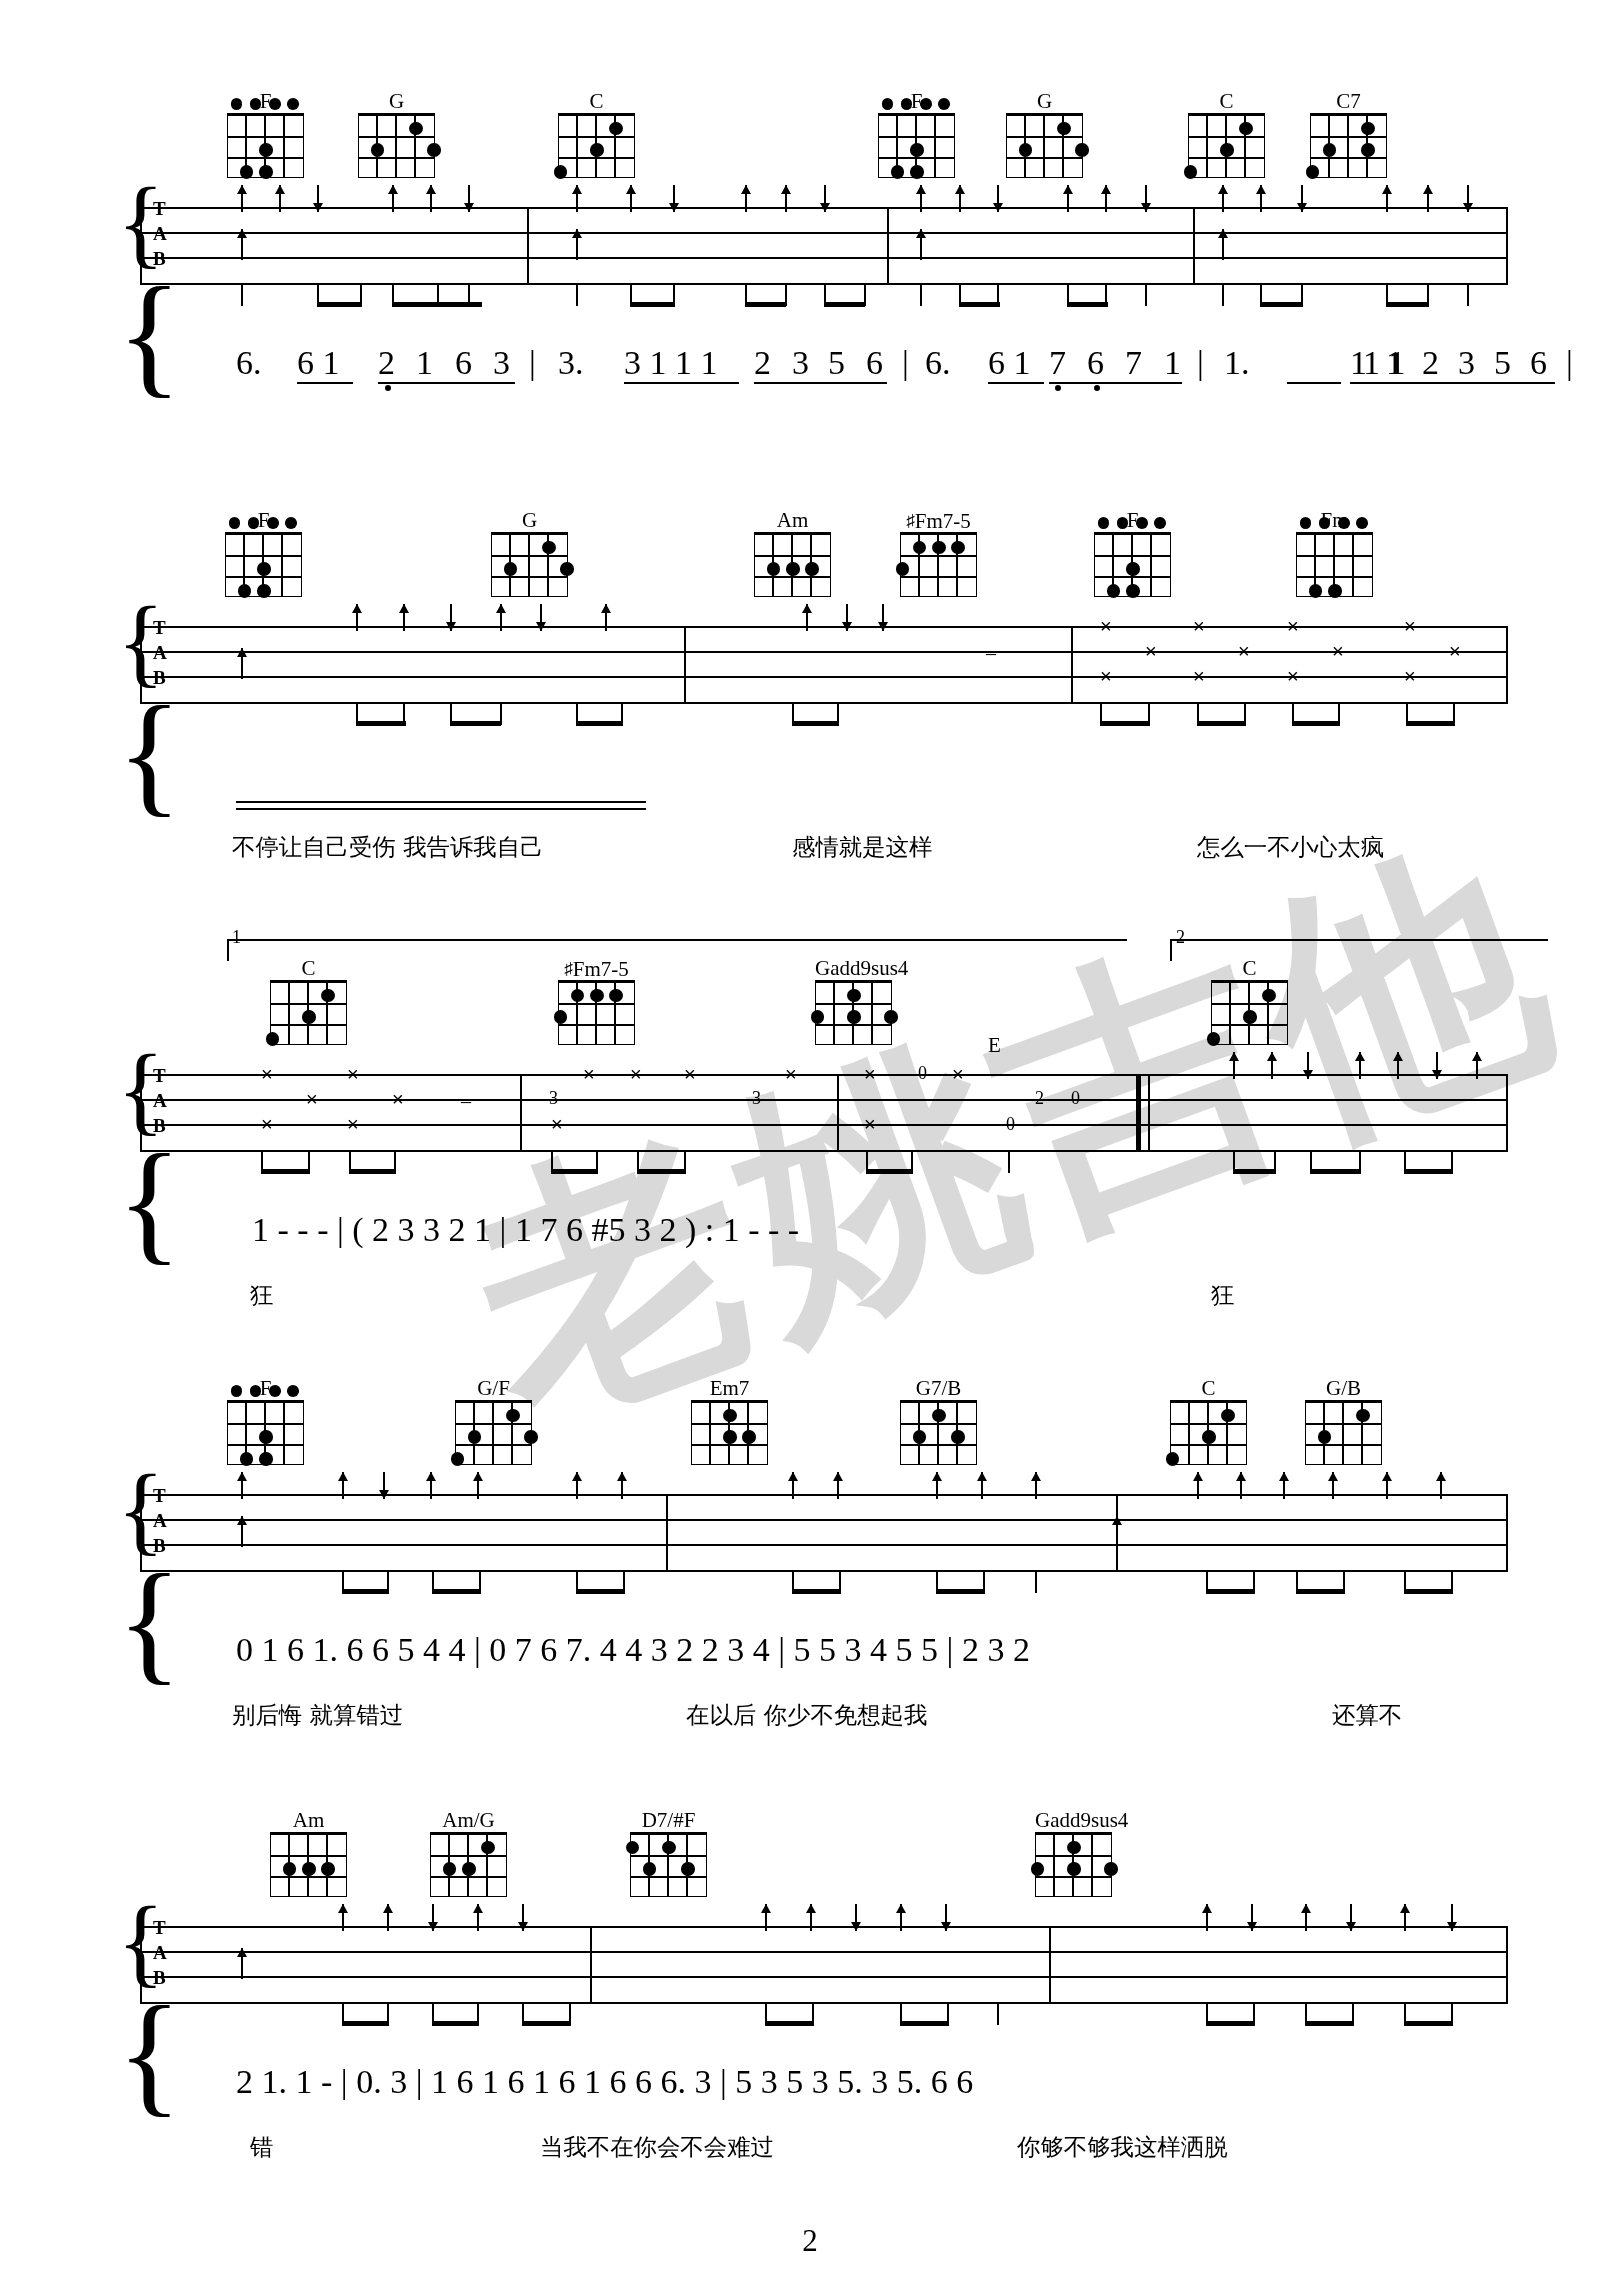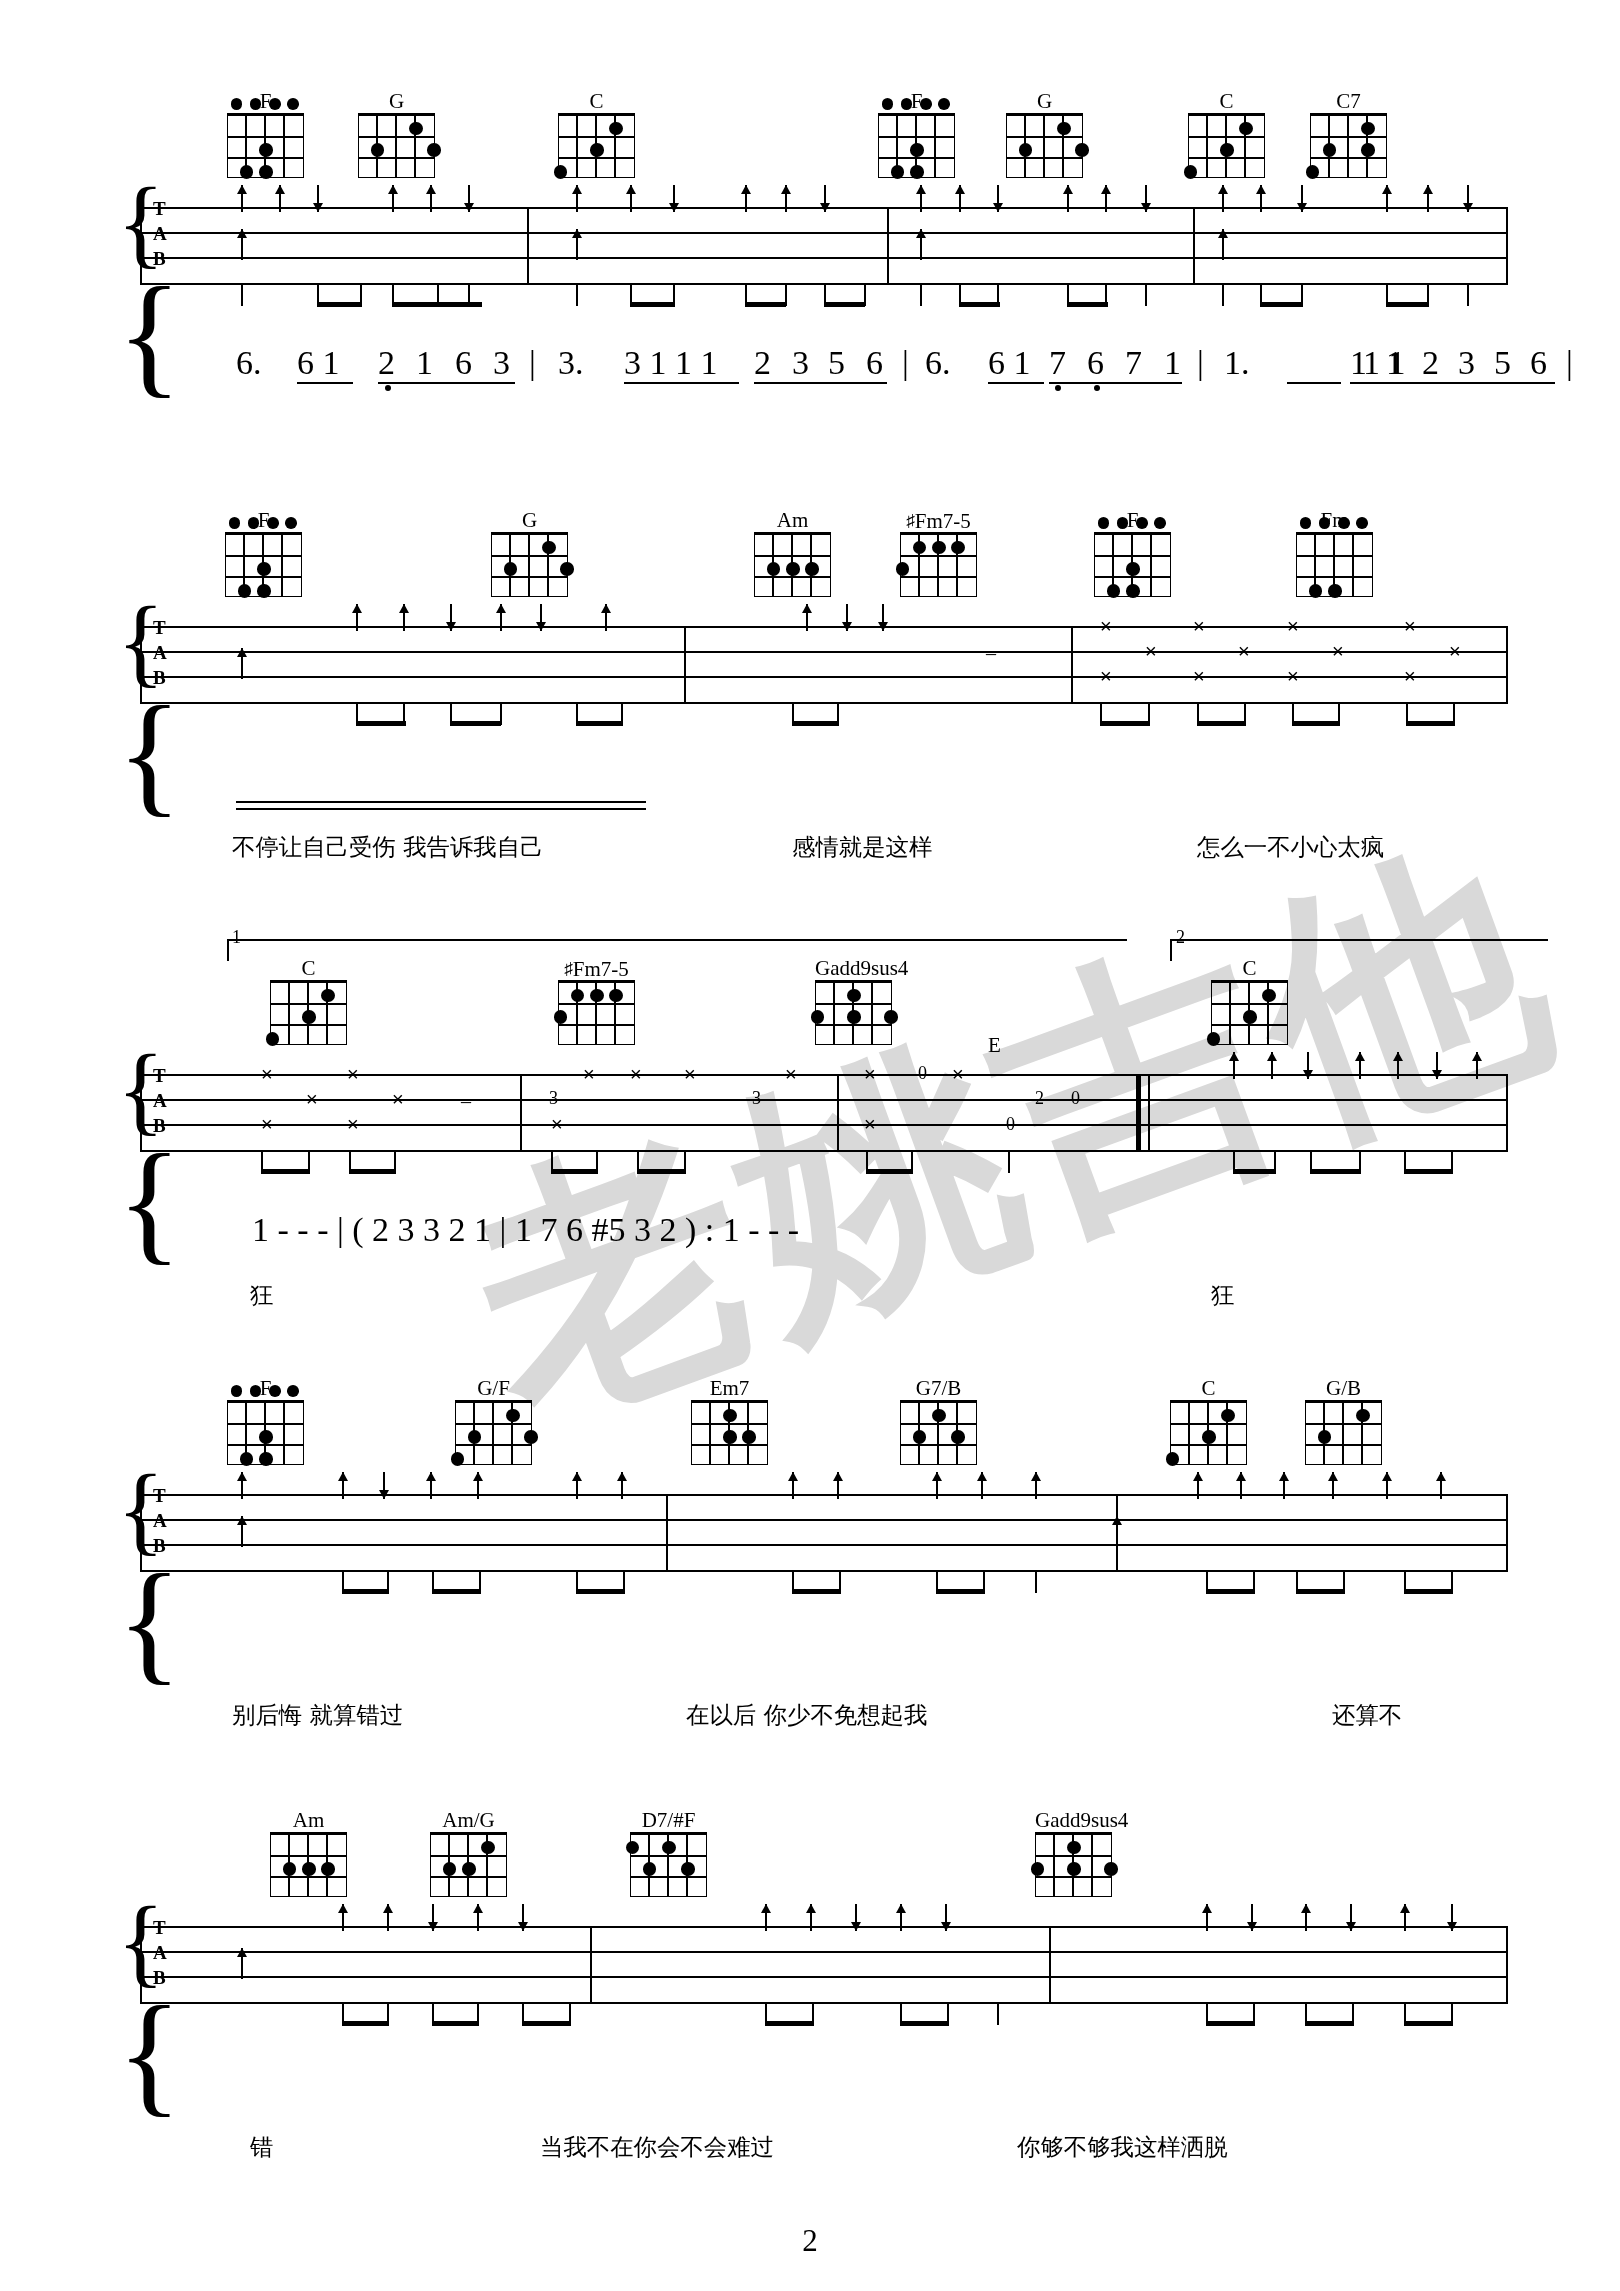--- a/index.html
+++ b/index.html
@@ -803,20 +803,21 @@
       <div class="stem" style="left:1296px;top:94px;height:23.4px;"></div>
       <div class="stem" style="left:1343px;top:94px;height:23.4px;"></div>
       <div class="beam" style="left:1296px;top:113px;width:49px;"></div>
       <div class="stem" style="left:1404px;top:94px;height:23.4px;"></div>
       <div class="stem" style="left:1451px;top:94px;height:23.4px;"></div>
       <div class="beam" style="left:1404px;top:113px;width:49px;"></div>
     </div>
 
     <div class="numline" style="height:63px;margin-top:47px;">
       <div class="brace" style="left:117px;top:-54px;font-size:135px;">{</div>
+      <div class="num" style="left:236px;top:0;">0 1 6 1. 6 6 5 4 4 | 0 7 6 7. 4 4 3 2 2 3 4 | 5 5 3 4 5 5 | 2 3 2</div>
     </div>
 
     <div class="lyrline" style="margin-top:5.4px;">
       <div class="lyr" style="left:232px;">别后悔 就算错过</div>
       <div class="lyr" style="left:686px;">在以后 你少不免想起我</div>
       <div class="lyr" style="left:1332px;">还算不</div>
     </div>
   </div>
 
   <div class="system" style="top:1809px;">
@@ -936,20 +937,21 @@
       <div class="stem" style="left:1305px;top:94px;height:23.4px;"></div>
       <div class="stem" style="left:1352px;top:94px;height:23.4px;"></div>
       <div class="beam" style="left:1305px;top:113px;width:49px;"></div>
       <div class="stem" style="left:1404px;top:94px;height:23.4px;"></div>
       <div class="stem" style="left:1451px;top:94px;height:23.4px;"></div>
       <div class="beam" style="left:1404px;top:113px;width:49px;"></div>
     </div>
 
     <div class="numline" style="height:63px;margin-top:47px;">
       <div class="brace" style="left:117px;top:-54px;font-size:135px;">{</div>
+      <div class="num" style="left:236px;top:0;">2 1. 1 - | 0. 3 | 1 6 1 6 1 6 1 6 6 6. 3 | 5 3 5 3 5. 3 5. 6 6</div>
     </div>
 
     <div class="lyrline" style="margin-top:5.4px;">
       <div class="lyr" style="left:250px;">错</div>
       <div class="lyr" style="left:540px;">当我不在你会不会难过</div>
       <div class="lyr" style="left:1017px;">你够不够我这样洒脱</div>
     </div>
   </div>
 
   <div class="pageno" style="top:2223px;">2</div>

